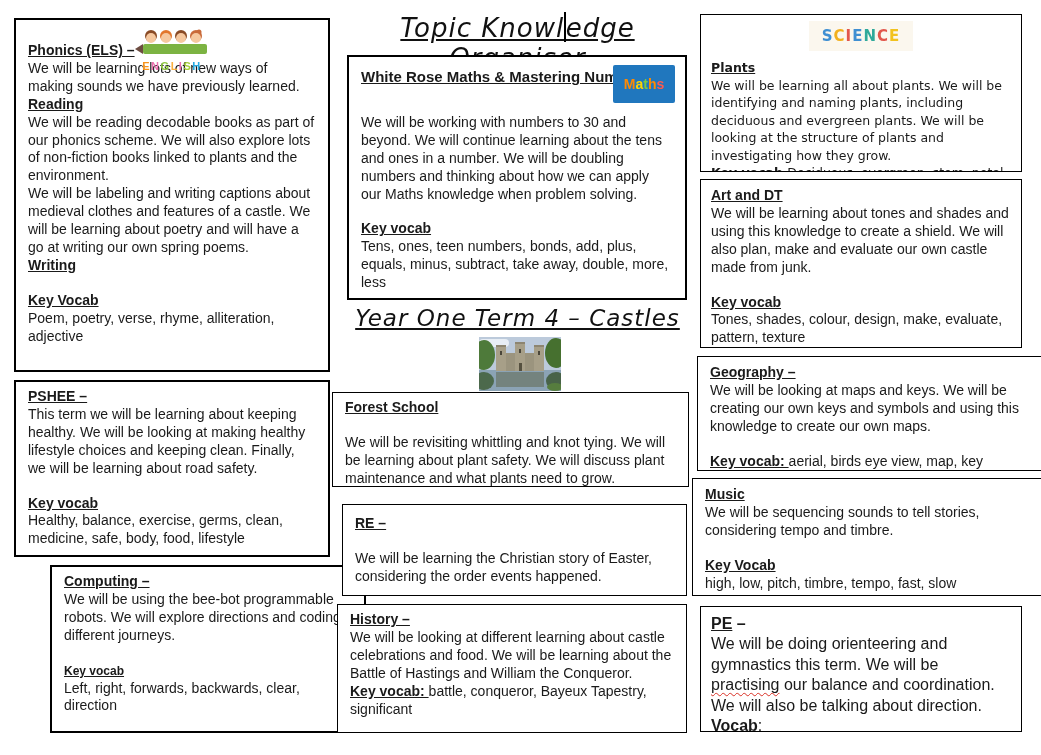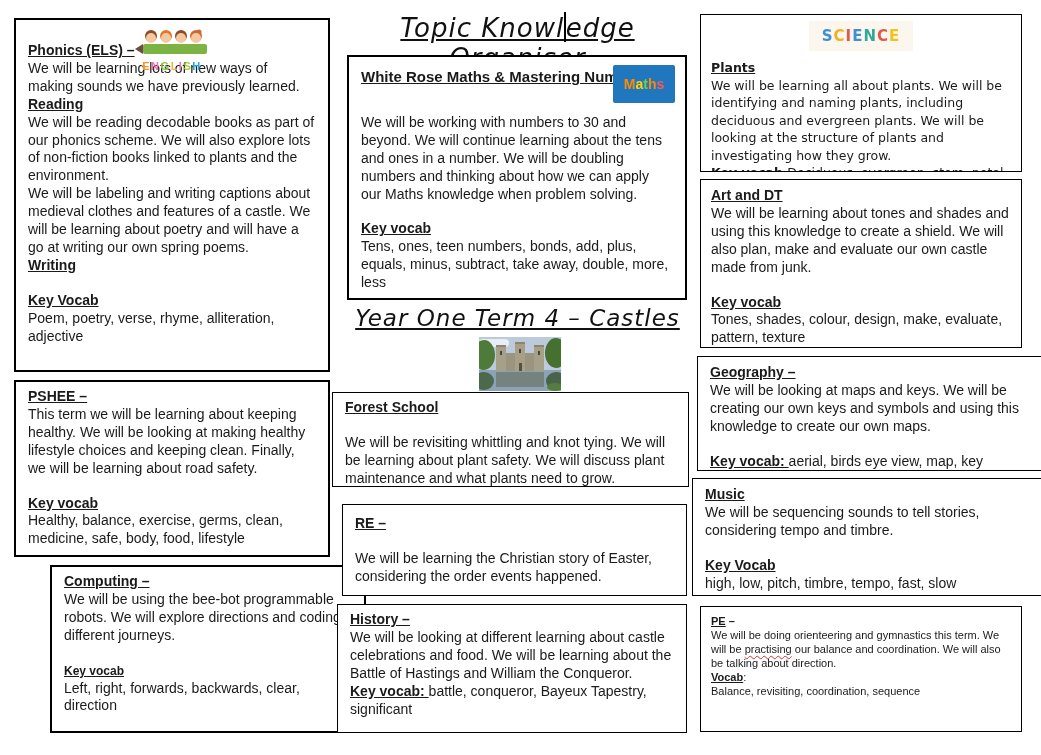--- a/index.html
+++ b/index.html
@@ -59,21 +59,21 @@
   #maths-box .mh{font-size:15px;}
   #forest-box{left:332px;top:392px;width:357px;height:95px;}
   #re-box{left:342px;top:504px;width:345px;height:92px;padding-top:10px;}
   #history-box{left:337px;top:604px;width:350px;height:129px;}
   #plants-box{left:700px;top:14px;width:322px;height:158px;padding:6px 10px;
               font-family:"DejaVu Sans",cursive,sans-serif;font-size:12.5px;line-height:1.4;}
   #plants-box .content{margin-top:38px;}
   #art-box{left:700px;top:179px;width:322px;height:169px;padding:7px 10px;}
   #geography-box{left:697px;top:356px;width:358px;height:115px;padding:7px 12px;}
   #music-box{left:692px;top:478px;width:367px;height:118px;padding:7px 12px;}
-  #pe-box{left:700px;top:606px;width:322px;height:126px;padding:7px 10px;font-size:11px;}
+  #pe-box{left:700px;top:606px;width:322px;height:126px;padding:7px 10px;font-size:16px;}
 
   .castle-wrap{position:absolute;left:479px;top:337px;width:82px;height:54px;}
 </style>
 </head>
 <body>
 
 <div class="page">
 
   <div class="doc-title"><span>Topic Knowl</span><span class="cursor"></span><span>edge </span><span class="wavy-red">Organiser</span></div>
 

